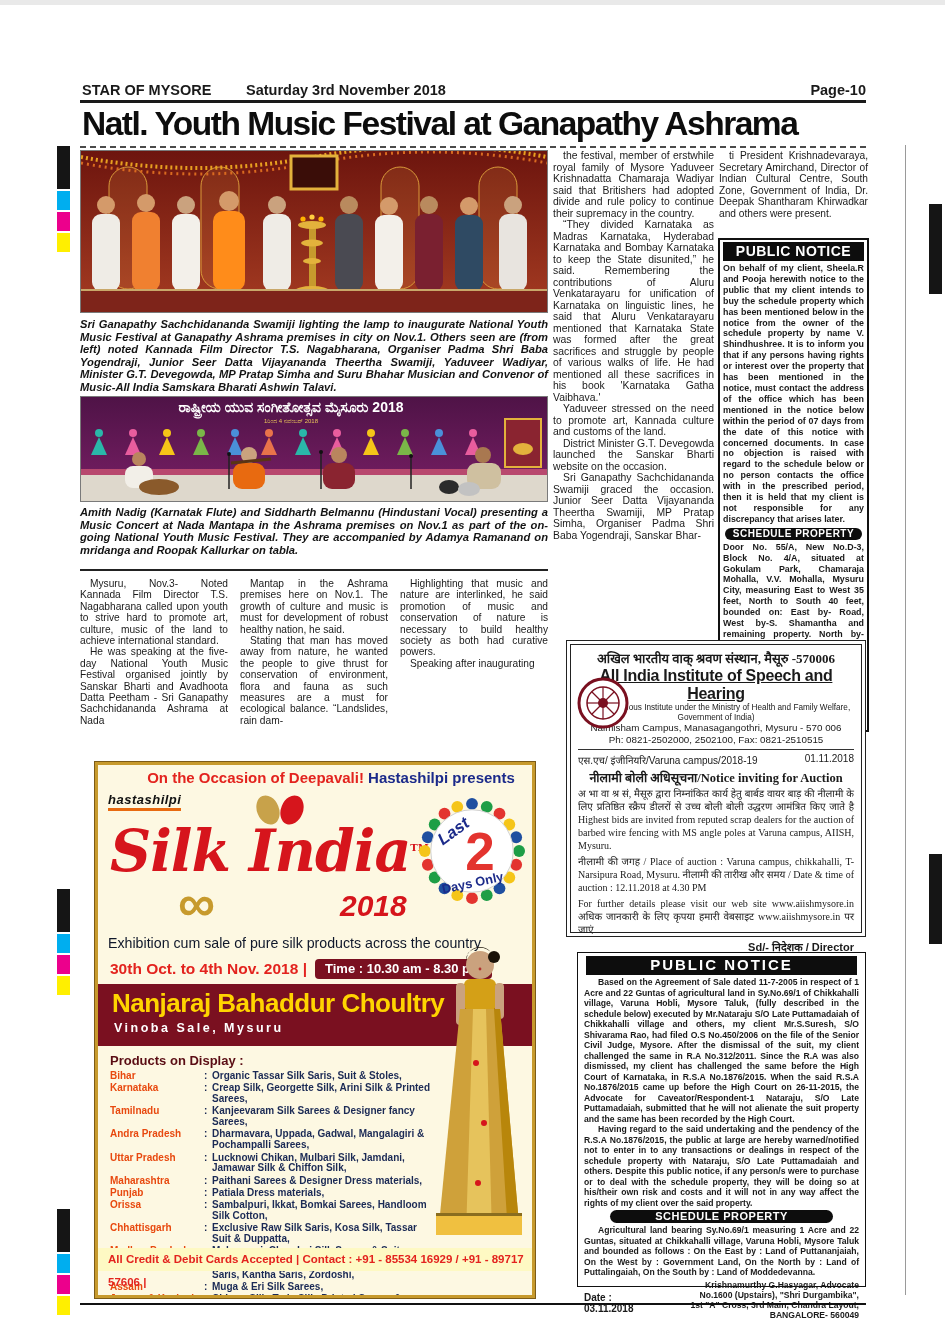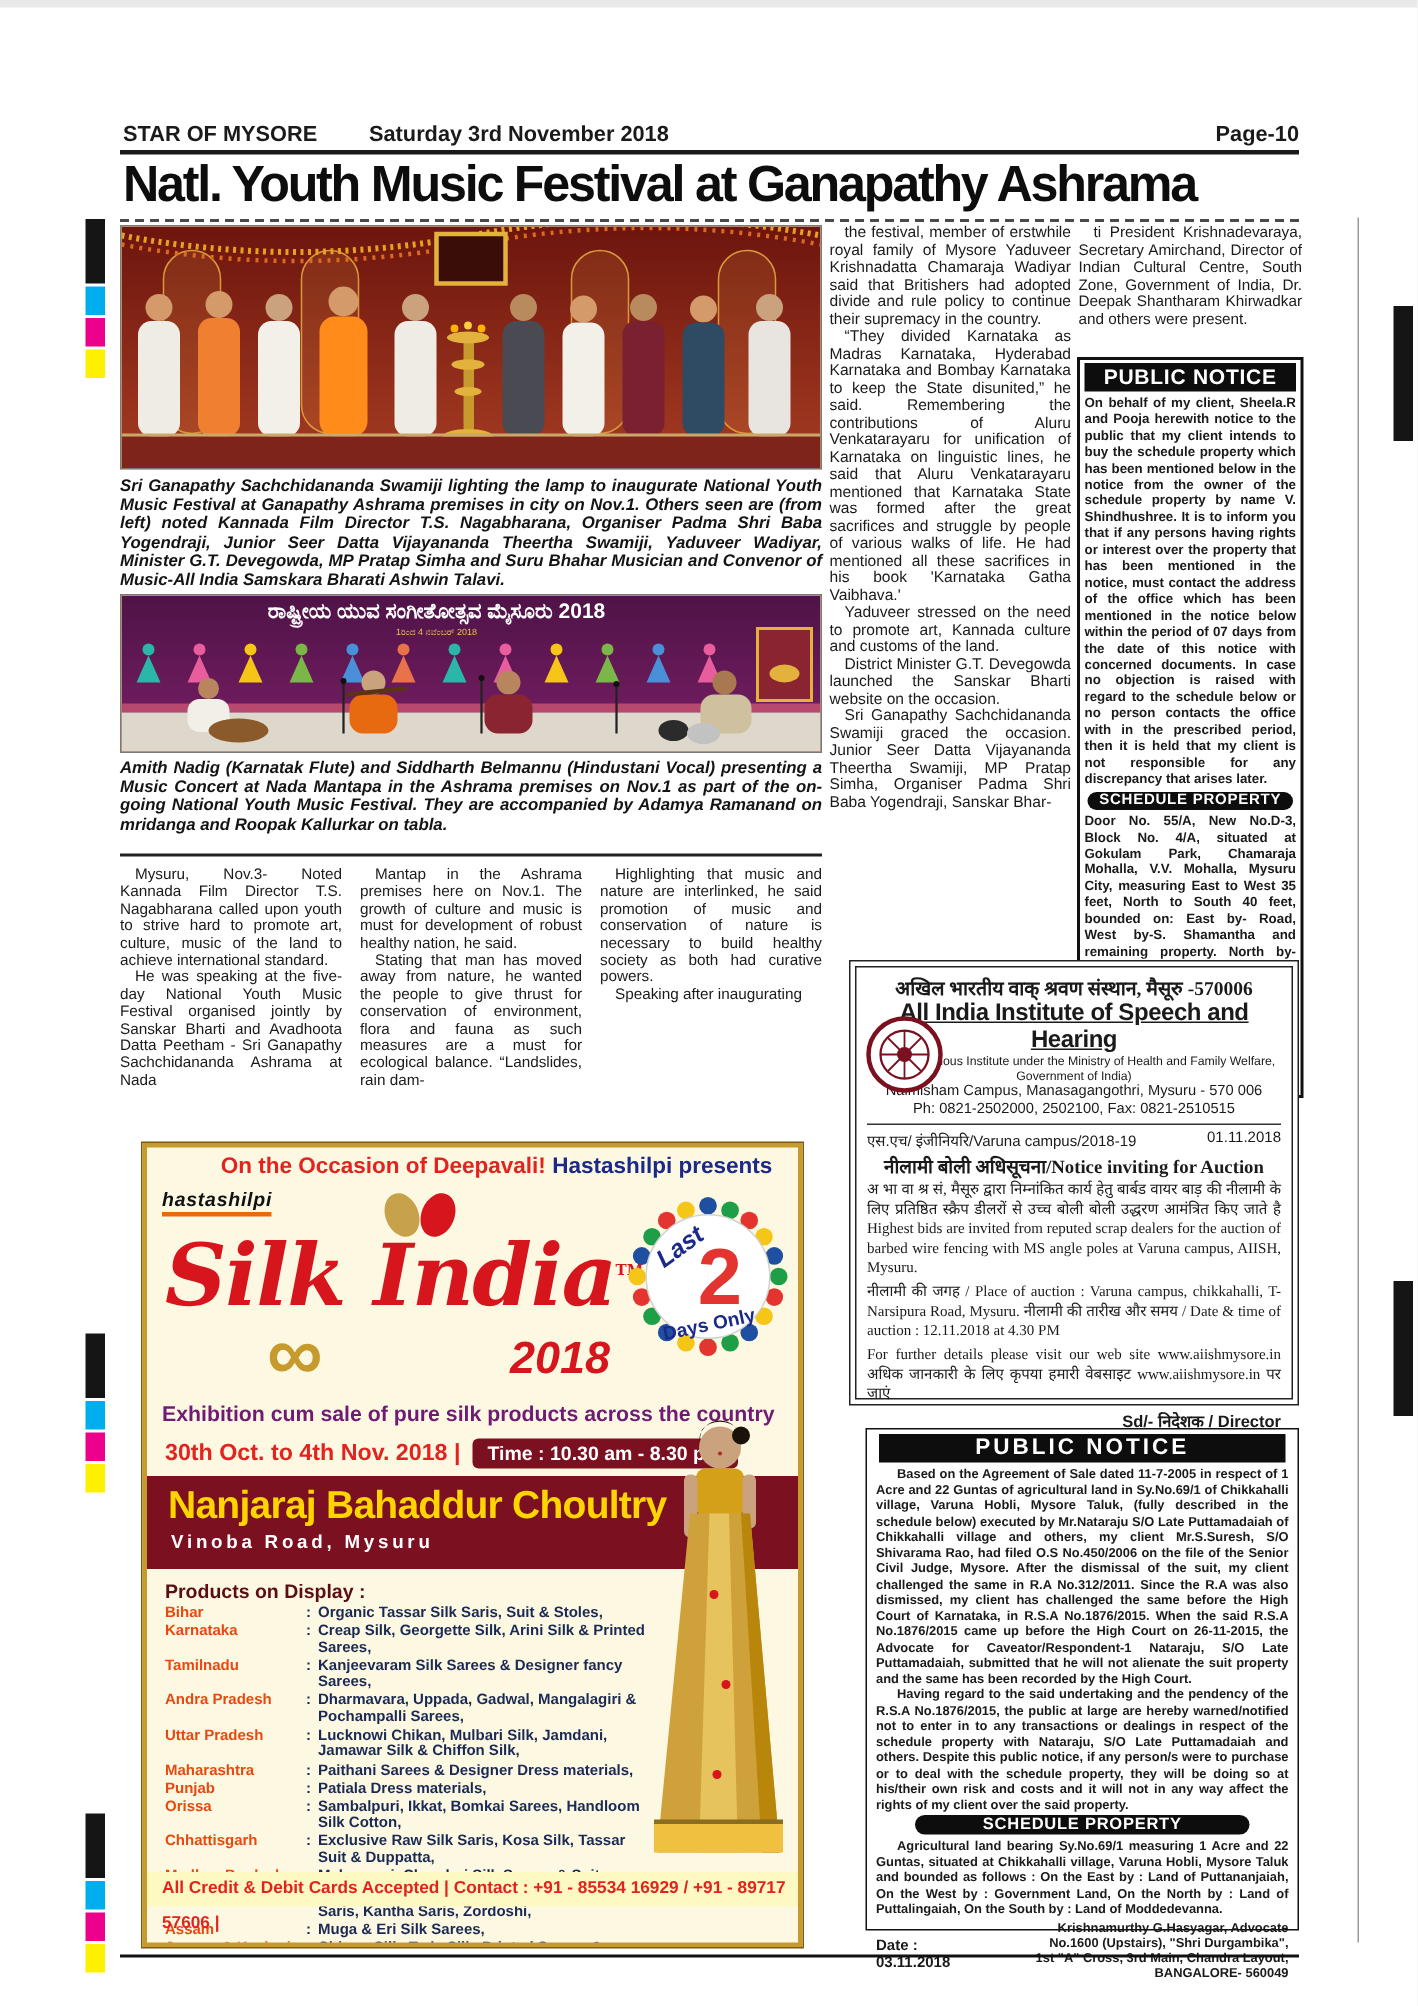--- a/index.html
+++ b/index.html
@@ -73,21 +73,21 @@
   .ad .topline { position:absolute; top:4px; left:0; width:100%; text-align:center; font-size:15px; font-weight:700;padding-left:32px; }
   .ad .topline .red { color:#e3231e; }
   .ad .topline .blue { color:#1b2a8a; }
   .ad .hslogo { position:absolute; top:27px; left:10px; font-size:13px; font-weight:700; font-style:italic; letter-spacing:.5px; color:#111; border-bottom:3px solid #e86a10; padding-bottom:1px; }
   .ad .leaves { position:absolute; top:30px; left:148px; }
   .ad .brand { position:absolute; top:52px; left:12px; font-family:"DejaVu Serif", serif; font-style:italic; font-weight:700; font-size:57px; color:#d6151c; letter-spacing:-1px; }
   .ad .brand sup { font-size:10px; font-style:normal; letter-spacing:0; }
   .ad .infinity { position:absolute; top:108px; left:80px; font-size:52px; color:#c79a2d; font-weight:700; }
   .ad .year { position:absolute; top:124px; left:242px; font-size:30px; font-weight:700; font-style:italic; color:#d6151c; }
   .ad .badge { position:absolute; top:32px; right:6px; }
-  .ad .tagline { position:absolute; top:170px; left:10px; font-size:14.2px; font-weight:700; color:#701a75; }
+  .ad .tagline { position:absolute; top:170px; left:10px; font-size:14.2px; font-weight:400; color:#0f172a; }
   .ad .daterow { position:absolute; top:191px; left:0; width:100%; height:26px; display:flex; align-items:center; gap:8px; padding-left:12px; }
   .ad .d1 { color:#e3231e; font-weight:700; font-size:15.5px; }
   .ad .tpill { background:#7a1020; color:#fff; font-weight:700; font-size:13px; padding:2px 10px 3px; border-radius:4px; }
   .ad .venueband { position:absolute; top:219px; left:0; width:100%; height:62px; background:#7a1020; }
   .ad .venue { color:#ffd400; font-weight:700; font-size:26px; padding:4px 0 0 14px; letter-spacing:-.5px; }
   .ad .venuesub { color:#fff; font-weight:700; font-size:12.5px; letter-spacing:2.5px; padding:2px 0 0 16px; }
   .ad .prodtitle { position:absolute; top:288px; left:12px; font-size:13px; font-weight:700; color:#5a0d14; }
   .ad .prodlist { position:absolute; top:306px; left:12px; width:322px; }
   .ad .prow { display:grid; grid-template-columns:94px 8px 1fr; margin-bottom:1.5px; }
   .ad .pstate { color:#e8490f; font-weight:700; font-size:10px; line-height:10.8px; }
@@ -437,21 +437,21 @@
       <text x="48" y="74" font-size="54" font-weight="bold" fill="#e3342f">2</text>
       <text x="24" y="92" font-size="13" font-weight="bold" fill="#1b2a8a" transform="rotate(-12 55 88)">Days Only</text>
     </svg>
     <div class="tagline">Exhibition cum sale of pure silk products across the country</div>
     <div class="daterow">
       <span class="d1">30th Oct. to 4th Nov. 2018 |</span>
       <span class="tpill">Time : 10.30 am - 8.30 pm</span>
     </div>
     <div class="venueband">
       <div class="venue">Nanjaraj Bahaddur Choultry</div>
-      <div class="venuesub">Vinoba Road, Mysuru</div>
+      <div class="venuesub">Vinoba Sale, Mysuru</div>
     </div>
     <div class="prodtitle">Products on Display :</div>
     <div class="prodlist">
         <div class="prow">
         <span class="pstate">Bihar</span>
         <span class="pcolon">:</span>
         <span class="pitems">Organic Tassar Silk Saris, Suit &amp; Stoles,</span>
       </div>
         <div class="prow">
         <span class="pstate">Karnataka</span>

